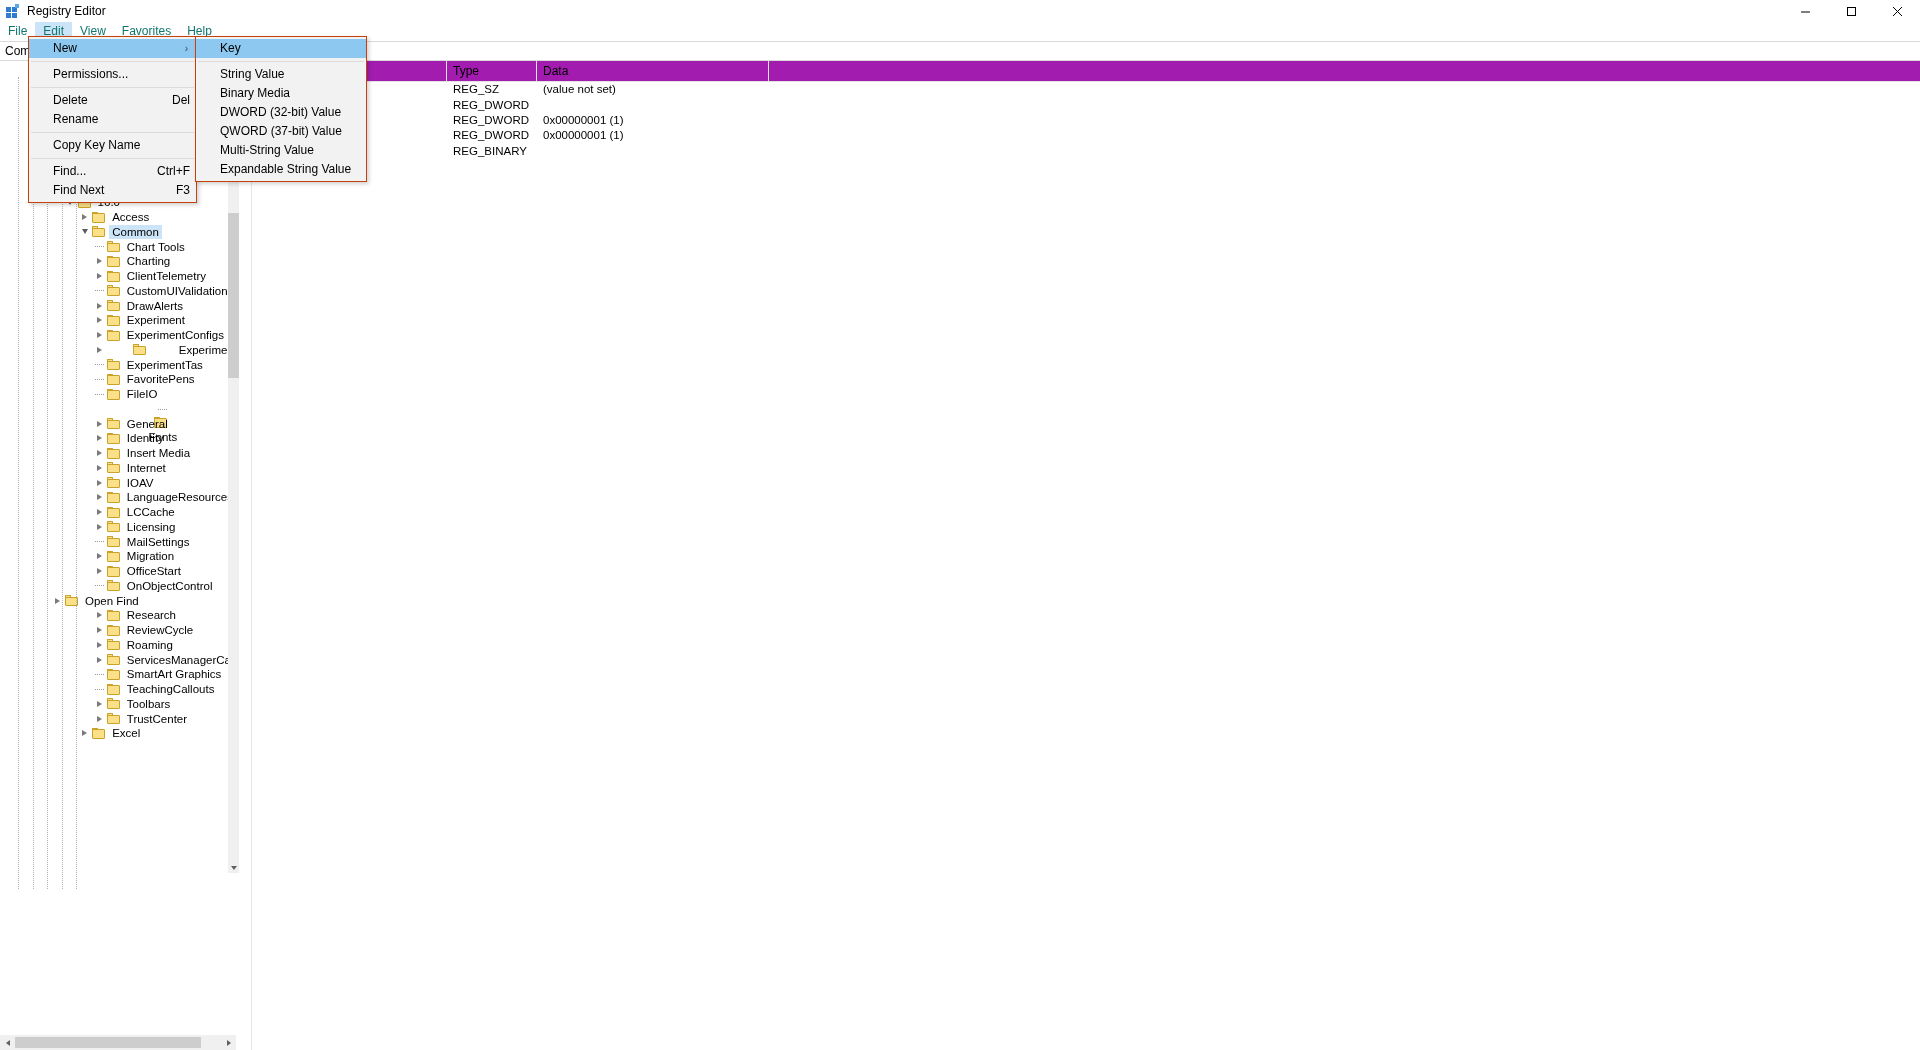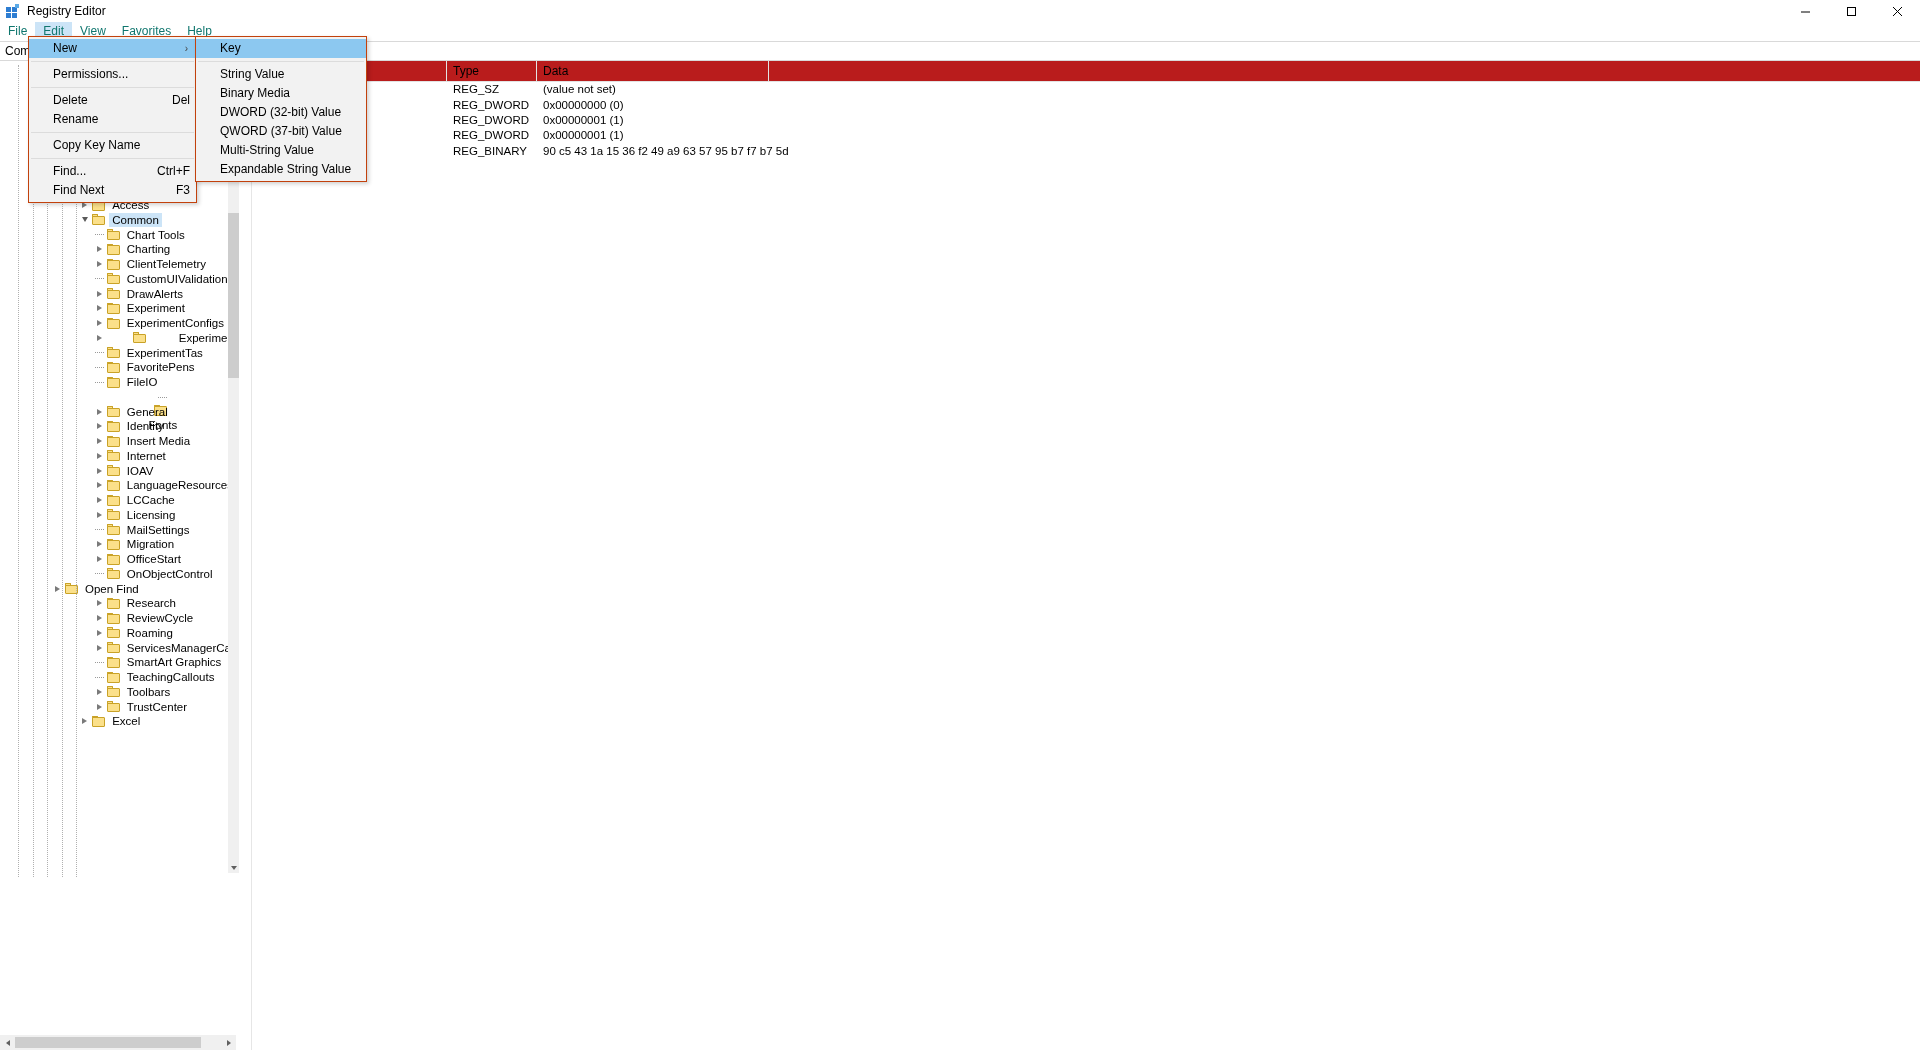--- a/index.html
+++ b/index.html
@@ -111,21 +111,21 @@
   .tree-pane {
     width: 252px;
     flex: 0 0 252px;
     position: relative;
     background: #ffffff;
     overflow: hidden;
     border-right: 1px solid #e6e6e6;
   }
   .tree-scroll {
     position: absolute;
-    left: 0; top: 4px;
+    left: 0; top: 16px;
     width: 234px;
     height: 812px;
     overflow: hidden;
   }
   .tree-inner {
     position: relative;
     padding-top: 0px;
   }
   .tree-row {
     height: 14.75px;
@@ -258,21 +258,21 @@
     background: #ffffff;
     overflow: hidden;
   }
   .col-header {
     height: 21px;
     display: flex;
     align-items: center;
     font-size: 12px;
     color: #000000;
     border-bottom: 1px solid #e3e3e3;
-    background: #b91c1c;
+    background: #a21caf;
   }
   .col-header .col {
     height: 21px;
     line-height: 21px;
     padding-left: 6px;
     border-right: 1px solid #e3e3e3;
     white-space: nowrap;
     overflow: hidden;
   }
   .col-name { width: 195px; flex: 0 0 195px; }
@@ -916,21 +916,20 @@
             </div>
             <div class="cell type">REG_SZ</div>
             <div class="cell data">(value not set)</div>
           </div>
           <div class="value-row">
             <div class="cell name">
               <span class="val-icon bin" style="visibility: hidden;"></span>
               <span>Paste</span>
             </div>
             <div class="cell type">REG_DWORD</div>
-            <div class="cell data">0x00000000 (0)</div>
           </div>
           <div class="value-row">
             <div class="cell name">
               <span class="val-icon bin" style="visibility: hidden;"></span>
               <span></span>
             </div>
             <div class="cell type">REG_DWORD</div>
             <div class="cell data">0x00000001 (1)</div>
           </div>
           <div class="value-row">
@@ -940,21 +939,20 @@
             </div>
             <div class="cell type">REG_DWORD</div>
             <div class="cell data">0x00000001 (1)</div>
           </div>
           <div class="value-row">
             <div class="cell name">
               <span class="val-icon bin" style="visibility: hidden;"></span>
               <span></span>
             </div>
             <div class="cell type">REG_BINARY</div>
-            <div class="cell data">90 c5 43 1a 15 36 f2 49 a9 63 57 95 b7 f7 b7 5d</div>
           </div>
         </div>
     </div>
 
   </div>
 
   <div class="menu-popup" id="edit-menu">
       <div class="menu-item highlight">
         <span>New</span>
         <span class="submark">›</span>

